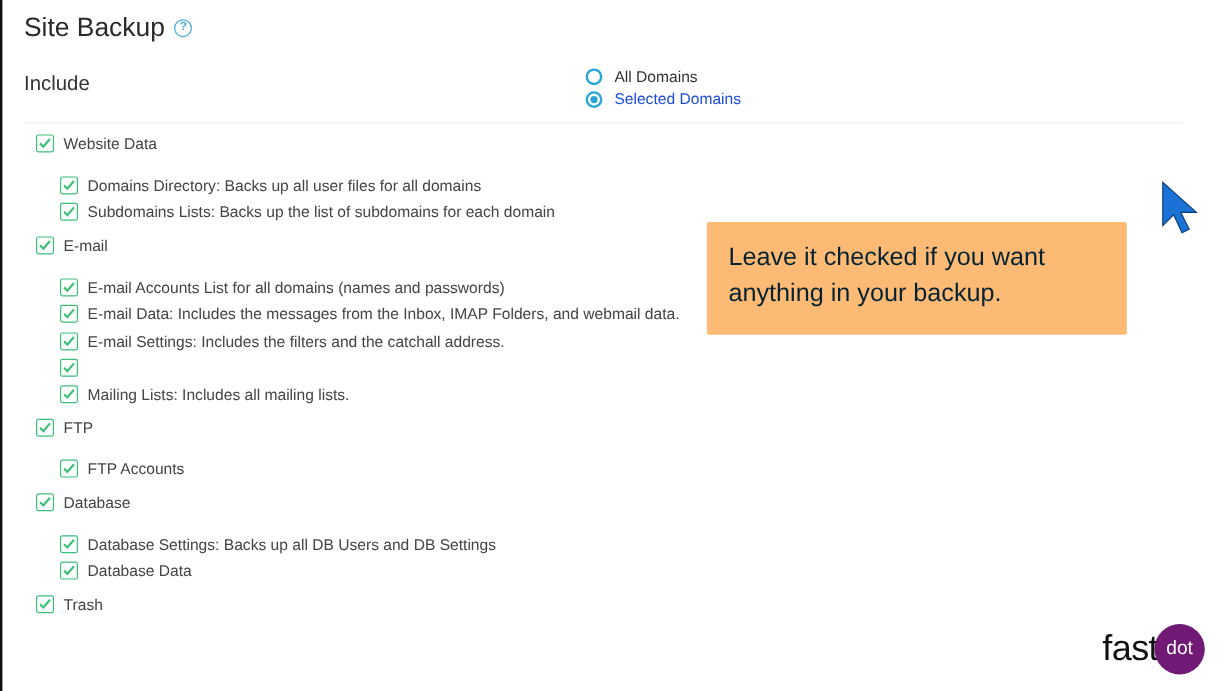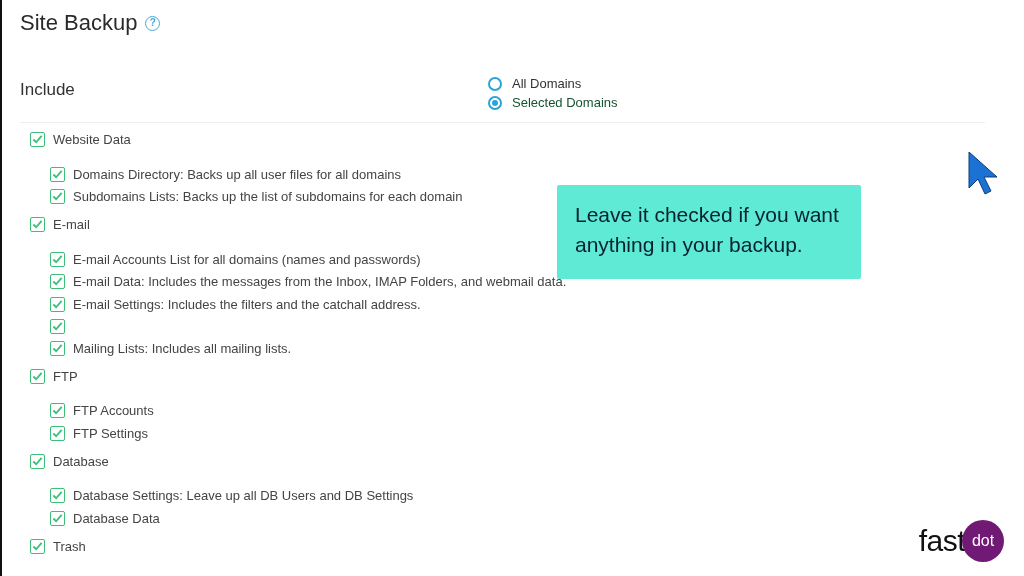--- a/index.html
+++ b/index.html
@@ -13,21 +13,21 @@
     overflow: hidden;
     border-left: 2px solid #111;
   }
   .page {
     padding: 10px 0 0 18px;
   }
   .title-row {
     display: flex;
     align-items: center;
     gap: 8px;
-    margin-bottom: 40px;
+    margin-bottom: 20px;
   }
   .title {
     font-size: 22px;
     font-weight: 400;
     color: #2a2a2a;
   }
   .help-icon {
     width: 15px;
     height: 15px;
     border: 1.5px solid #4aa9d6;
@@ -77,21 +77,21 @@
     border: 2px solid #2aa4d8;
   }
   .radio-selected::after {
     content: "";
     position: absolute;
     top: 2px; left: 2px;
     width: 6px; height: 6px;
     border-radius: 50%;
     background: #2aa4d8;
   }
-  .radio-label-sel { color: #14532d; }
+  .radio-label-sel { color: #1d4ed8; }
   .radio-label-unsel { color: #333; }
 
   .divider {
     border-top: 1px solid #eee;
     width: 965px;
     margin: 0 0 8px 0;
   }
 
   .tree {
     font-size: 13px;
@@ -126,23 +126,23 @@
     flex: 0 0 15px;
     margin-top: 1px;
     background: #fff;
   }
   .cb svg { width: 11px; height: 11px; display: block; }
   .item-label { line-height: 17px; }
 
   .callout {
     position: absolute;
     top: 185px;
-    left: 555px;
-    width: 304px;
-    background: #5eead4;
+    left: 587px;
+    width: 350px;
+    background: #fdba74;
     color: #062231;
     font-size: 21px;
     padding: 15px 18px 18px 18px;
     border-radius: 2px;
     line-height: 1.45;
   }
 
   .cursor {
     position: absolute;
     top: 150px;
@@ -292,46 +292,38 @@
         <span class="item-label">FTP</span>
         <ul>
           <li>
             <span class="cb">
                 <svg viewBox="0 0 12 12">
                   <polyline points="1.5,6 4.5,9 10.5,2" fill="none" stroke="#3dbf7a" stroke-width="2"></polyline>
                 </svg>
               </span>
             <span class="item-label">FTP Accounts</span>
           </li>
-          <li>
-            <span class="cb">
-                <svg viewBox="0 0 12 12">
-                  <polyline points="1.5,6 4.5,9 10.5,2" fill="none" stroke="#3dbf7a" stroke-width="2"></polyline>
-                </svg>
-              </span>
-            <span class="item-label">FTP Settings</span>
-          </li>
         </ul>
       </li>
 
       <li>
         <span class="cb">
             <svg viewBox="0 0 12 12">
               <polyline points="1.5,6 4.5,9 10.5,2" fill="none" stroke="#3dbf7a" stroke-width="2"></polyline>
             </svg>
           </span>
         <span class="item-label">Database</span>
         <ul>
           <li>
             <span class="cb">
                 <svg viewBox="0 0 12 12">
                   <polyline points="1.5,6 4.5,9 10.5,2" fill="none" stroke="#3dbf7a" stroke-width="2"></polyline>
                 </svg>
               </span>
-            <span class="item-label">Database Settings: Leave up all DB Users and DB Settings</span>
+            <span class="item-label">Database Settings: Backs up all DB Users and DB Settings</span>
           </li>
           <li>
             <span class="cb">
                 <svg viewBox="0 0 12 12">
                   <polyline points="1.5,6 4.5,9 10.5,2" fill="none" stroke="#3dbf7a" stroke-width="2"></polyline>
                 </svg>
               </span>
             <span class="item-label">Database Data</span>
           </li>
         </ul>

